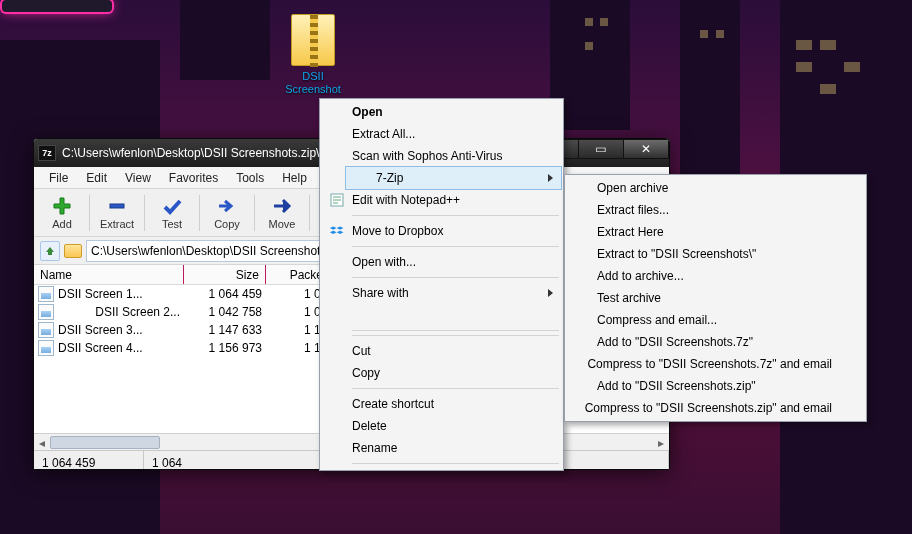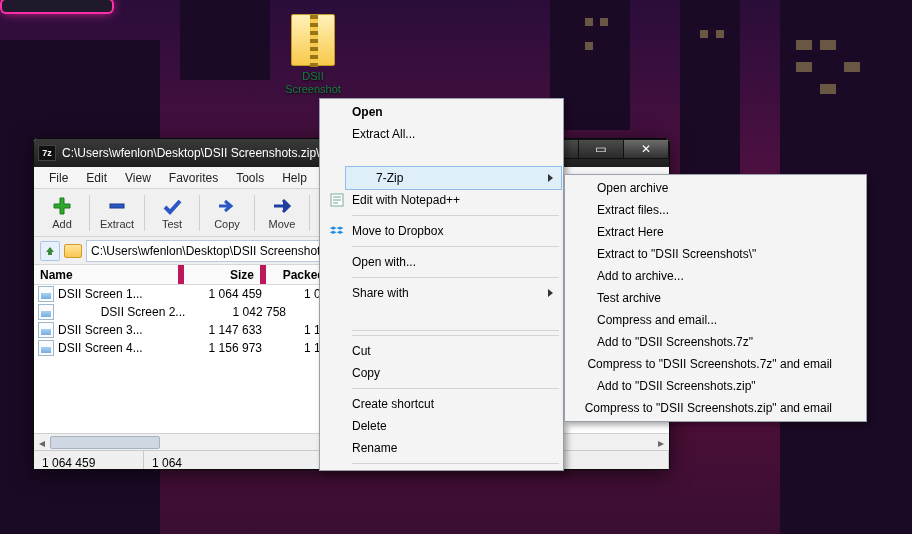--- a/index.html
+++ b/index.html
@@ -16,21 +16,21 @@
   
   .bg {
     position: absolute; inset: 0;
     background: linear-gradient(180deg, #2b0d3a 0%, #4a1040 30%, #5a0f3a 60%, #3a0e33 100%);
   }
   .building { position: absolute; background: #1b0a25; }
   .winlit { position:absolute; background:#ffe97a; opacity:.35; }
   .neon { position:absolute; background:#1f192b; box-shadow:0 0 0 2px #ff2ea6, 0 0 12px #ff2ea6; border-radius:4px; }
   
   .desk-icon {
-    position:absolute; left:278px; top:14px; width:70px; text-align:center; color:#15803d;
+    position:absolute; left:278px; top:14px; width:70px; text-align:center; color:#0ea5e9;
     text-shadow:0 1px 2px #000;
   }
   .zip-glyph {
     width:44px; height:52px; margin:0 auto 4px;
     background: linear-gradient(#fff1b8,#f7c94a);
     border:1px solid #c29a24; border-radius:2px; position:relative;
   }
   .zip-glyph::before {
     content:""; position:absolute; left:18px; top:0; width:8px; height:52px;
     background: repeating-linear-gradient(#9a7518 0 4px, #f7c94a 4px 8px);
@@ -66,21 +66,21 @@
   .toolbar { height:48px; display:flex; align-items:center; gap:3px; padding:0 6px; border-bottom:1px solid #d6d6d6; }
   .tbtn { width:44px; text-align:center; font-size:11px; color:#333; cursor:default; }
   .tbtn .ico { width:24px; height:22px; margin:0 auto 1px; position:relative; }
   .toolsep { width:1px; height:36px; background:#cfcfcf; margin:0 2px; }
   .addressrow { height:28px; display:flex; align-items:center; gap:4px; padding:0 6px; border-bottom:1px solid #d6d6d6; }
   .addressrow .up { width:20px; height:20px; border:1px solid #a9c5e8; background:#e8f1fb; border-radius:2px; display:flex; align-items:center; justify-content:center; }
   .folder-ic { width:18px; height:14px; background:linear-gradient(#ffe49a,#f9c653); border:1px solid #cf9c2a; border-radius:2px; position:relative; }
   .addressrow input { flex:1; height:22px; border:1px solid #b7c8dd; padding:0 4px; font:inherit; }
   
   .listhdr { display:flex; background:#fafafa; border-bottom:1px solid #d8d8d8; height:20px; }
-  .listhdr .h { border-right:6px solid #be185d; padding:0 6px; line-height:20px;font-weight:bold; }
+  .listhdr .h { border-right:1px solid #be185d; padding:0 6px; line-height:20px; }
   .list { background:#fff; }
   .row { display:flex; height:18px; line-height:18px; padding:0 0 0 4px; }
   .row .ic { width:16px; height:16px; margin:1px 4px 0 0; background:#fbfbfb; border:1px solid #9fb7cc; position:relative; }
   .row .ic::after { content:""; position:absolute; left:2px; right:2px; bottom:2px; height:6px; background:linear-gradient(#a7d0f3,#77aee0); }
   .col { overflow:hidden; white-space:nowrap; }
   .scrollbar { height:17px; background:#f0f0f0; border-top:1px solid #d0d0d0; position:relative; }
   .scrollbar .thumb { position:absolute; left:16px; top:2px; height:13px; width:110px; background:#cfd7e2; border:1px solid #a7b1c1; border-radius:2px;}
   .scrollbar .arrow { position:absolute; top:0; width:16px; height:17px; display:flex; align-items:center; justify-content:center; color:#666;}
   .statusbar { height:24px; display:flex; align-items:center; border-top:1px solid #c9c9c9; background:#efefef; }
   .statusbar .cell { padding:0 8px; border-right:1px solid #c9c9c9; height:100%; line-height:24px; }
@@ -211,21 +211,21 @@
     </div>
   <div class="list" id="win-list" style="height:148px">
       <div class="row">
         <div class="ic"></div>
         <div class="col" style="width:128px;text-align:left;padding-right:6px;">DSII Screen 1...</div>
         <div class="col" style="width:82px;text-align:right;padding-right:6px;">1 064 459</div>
         <div class="col" style="width:82px;text-align:right;padding-right:6px;">1 059 6</div>
       </div>
       <div class="row">
         <div class="ic"></div>
-        <div class="col" style="width:128px;text-align:center;padding-right:6px;margin-left:24px;">DSII Screen 2...</div>
+        <div class="col" style="width:128px;text-align:right;padding-right:6px;">DSII Screen 2...</div>
         <div class="col" style="width:82px;text-align:right;padding-right:6px;">1 042 758</div>
         <div class="col" style="width:82px;text-align:right;padding-right:6px;">1 038 9</div>
       </div>
       <div class="row">
         <div class="ic"></div>
         <div class="col" style="width:128px;text-align:left;padding-right:6px;">DSII Screen 3...</div>
         <div class="col" style="width:82px;text-align:right;padding-right:6px;">1 147 633</div>
         <div class="col" style="width:82px;text-align:right;padding-right:6px;">1 143 4</div>
       </div>
       <div class="row">
@@ -250,20 +250,21 @@
     <div class="mi">
       <span class="iconbox"></span>
       <span class="lbl txt-bold">Open</span>
     </div>
     <div class="mi">
       <span class="iconbox"></span>
       <span class="lbl">Extract All...</span>
     </div>
     <div class="mi">
       <span class="iconbox"></span>
+      <span class="lbl">Scan with Sophos Anti-Virus</span>
     </div>
     <div class="mi hot">
       <span class="iconbox"></span>
       <span class="lbl">7-Zip</span>
       <span class="sub"></span>
     </div>
     <div class="mi">
       <span class="iconbox">
         <svg width="16" height="16" viewBox="0 0 16 16">
           <rect x="2" y="2" width="12" height="12" fill="#fff" stroke="#7aa"></rect>

